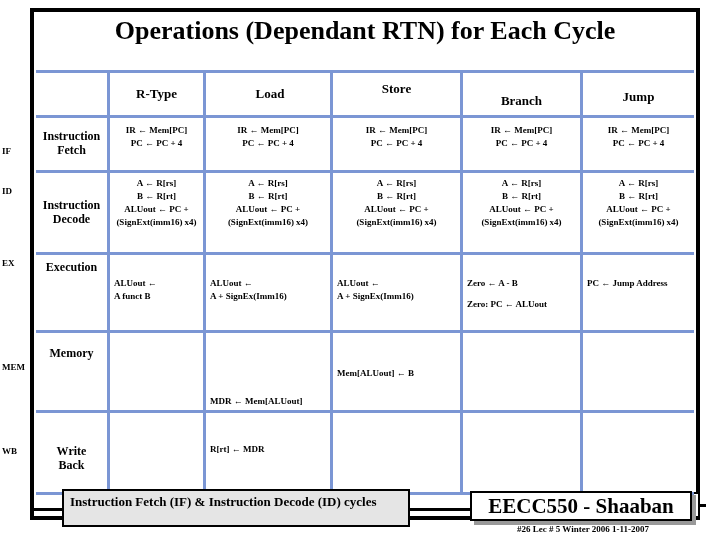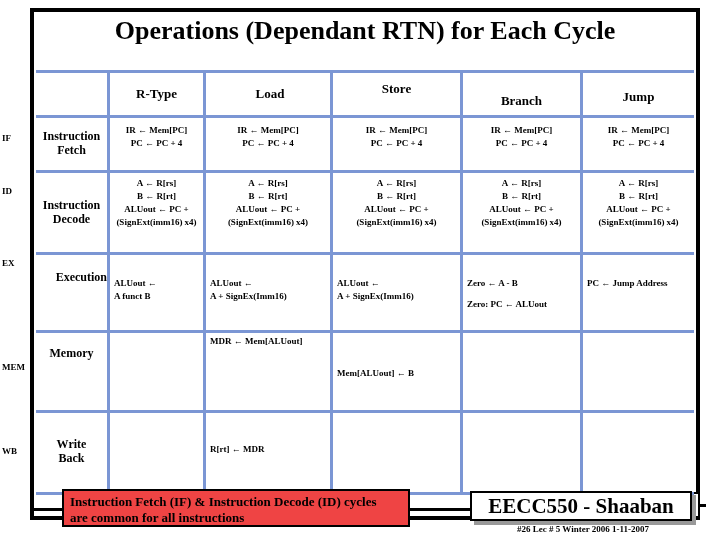--- a/index.html
+++ b/index.html
@@ -135,21 +135,21 @@
     height: 3px;
     background: #000000;
   }
   #note-box {
     position: absolute;
     left: 62px;
     top: 489px;
     width: 348px;
     height: 38px;
     border: 2px solid #000000;
-    background: #ef4444;
+    background: #e5e5e5;
     box-sizing: border-box;
     padding: 3px 6px;
     font-family: "Liberation Serif", "DejaVu Serif", serif;
     font-weight: bold;
     font-size: 13px;
     line-height: 1.25;
     color: #000000;
   }
 
   
@@ -211,21 +211,21 @@
     white-space: nowrap;
   }
 </style>
 </head>
 <body>
 
 <div id="slide-frame"></div>
 
 <div id="page-title">Operations (Dependant RTN) for Each Cycle</div>
 
-<div class="stage-label" id="stage-label-0" style="top: 133px;">IF</div>
+<div class="stage-label" id="stage-label-0" style="top: 146px;">IF</div>
 <div class="stage-label" id="stage-label-1" style="top: 186px;">ID</div>
 <div class="stage-label" id="stage-label-2" style="top: 258px;">EX</div>
 <div class="stage-label" id="stage-label-3" style="top: 362px;">MEM</div>
 <div class="stage-label" id="stage-label-4" style="top: 446px;">WB</div>
 
 <div id="rtn-table">
     <div class="hline" style="top: 0px;"></div>
     <div class="hline" style="top: 45px;"></div>
     <div class="hline" style="top: 100px;"></div>
     <div class="hline" style="top: 182px;"></div>
@@ -291,21 +291,21 @@
       <div class="ln">B ←   R[rt]</div>
       <div class="ln">ALUout ←  PC +</div>
       <div class="ln">(SignExt(imm16) x4)</div>
     </div>
     <div class="cell rtn ctr" style="left: 547px; top: 103px; width: 111px; height: 79px; justify-content: flex-start; padding-top: 4px;">
       <div class="ln">A ←   R[rs]</div>
       <div class="ln">B ←   R[rt]</div>
       <div class="ln">ALUout ←  PC +</div>
       <div class="ln">(SignExt(imm16) x4)</div>
     </div>
-    <div class="cell stage-name" style="left: 0px; top: 185px; width: 71px; height: 64px; align-items: flex-start; padding-top: 16px; justify-content: flex-end;">
+    <div class="cell stage-name" style="left: 0px; top: 185px; width: 71px; height: 64px; align-items: flex-start; padding-top: 6px;">
       <div>Execution</div>
     </div>
     <div class="cell rtn" style="left: 74px; top: 185px; width: 93px; height: 75px; justify-content: flex-start; padding-top: 22px;">
       <div class="ln">ALUout ←</div>
       <div class="ln">      A funct  B</div>
     </div>
     <div class="cell rtn" style="left: 170px; top: 185px; width: 124px; height: 75px; justify-content: flex-start; padding-top: 22px;">
       <div class="ln">ALUout ←</div>
       <div class="ln">   A + SignEx(Imm16)</div>
     </div>
@@ -317,43 +317,42 @@
       <div class="ln">Zero ← A - B</div>
       <div class="ln">Zero:  PC ←    ALUout</div>
     </div>
     <div class="cell rtn" style="left: 547px; top: 185px; width: 111px; height: 75px; justify-content: flex-start; padding-top: 22px;">
       <div class="ln">PC  ←  Jump Address</div>
     </div>
     <div class="cell stage-name" style="left: 0px; top: 263px; width: 71px; height: 77px; align-items: flex-start; padding-top: 14px;">
       <div>Memory</div>
     </div>
     <div class="cell rtn" style="left: 74px; top: 263px; width: 93px; height: 77px; justify-content: flex-start; padding-top: 34px;"></div>
-    <div class="cell rtn" style="left: 170px; top: 263px; width: 132px; height: 77px; justify-content: flex-start; ">
+    <div class="cell rtn" style="left: 170px; top: 263px; width: 132px; height: 77px; justify-content: flex-end; ">
       <div class="ln">MDR ←   Mem[ALUout]</div>
     </div>
     <div class="cell rtn" style="left: 297px; top: 263px; width: 107px; height: 77px; justify-content: flex-start; padding-top: 34px;">
       <div class="ln">Mem[ALUout]  ←  B</div>
     </div>
     <div class="cell rtn" style="left: 427px; top: 263px; width: 117px; height: 77px; justify-content: flex-start; padding-top: 34px;"></div>
     <div class="cell rtn" style="left: 547px; top: 263px; width: 111px; height: 77px; justify-content: flex-start; padding-top: 34px;"></div>
-    <div class="cell stage-name" style="left: 0px; top: 343px; width: 71px; height: 79px; align-items: flex-start; padding-top: 25px;">
+    <div class="cell stage-name" style="left: 0px; top: 343px; width: 71px; height: 79px; align-items: flex-start; padding-top: 32px;">
       <div>Write<br>Back</div>
     </div>
     <div class="cell rtn" style="left: 170px; top: 343px; width: 124px; height: 79px; justify-content: flex-start; padding-top: 30px;">
       <div class="ln">R[rt]  ←   MDR</div>
     </div>
     <div class="cell rtn" style="left: 297px; top: 343px; width: 127px; height: 79px; justify-content: flex-start; padding-top: 30px;"></div>
     <div class="cell rtn" style="left: 427px; top: 343px; width: 117px; height: 79px; justify-content: flex-start; padding-top: 30px;"></div>
     <div class="cell rtn" style="left: 547px; top: 343px; width: 111px; height: 79px; justify-content: flex-start; padding-top: 30px;"></div>
   </div>
 
 <div id="note-connector-left"></div>
 <div id="note-connector-right"></div>
 <div id="note-box">
   <div>Instruction Fetch (IF) &amp; Instruction Decode (ID) cycles</div>
-  <div>are common for all instructions</div>
 </div>
 
 <div id="brand-connector-right"></div>
 <div id="brand-tab"></div>
 <div id="brand-shadow"></div>
 <div id="brand-box">EECC550 - Shaaban</div>
 <div id="footer-meta">#26   Lec # 5  Winter 2006  1-11-2007</div>
 
 </body></html>

